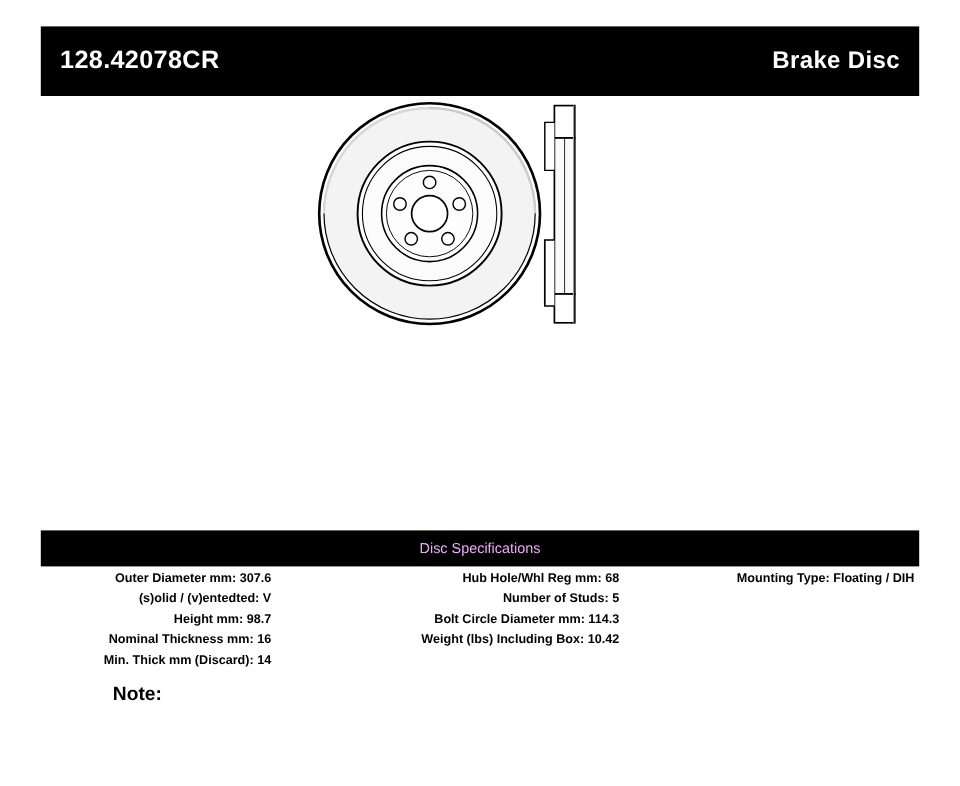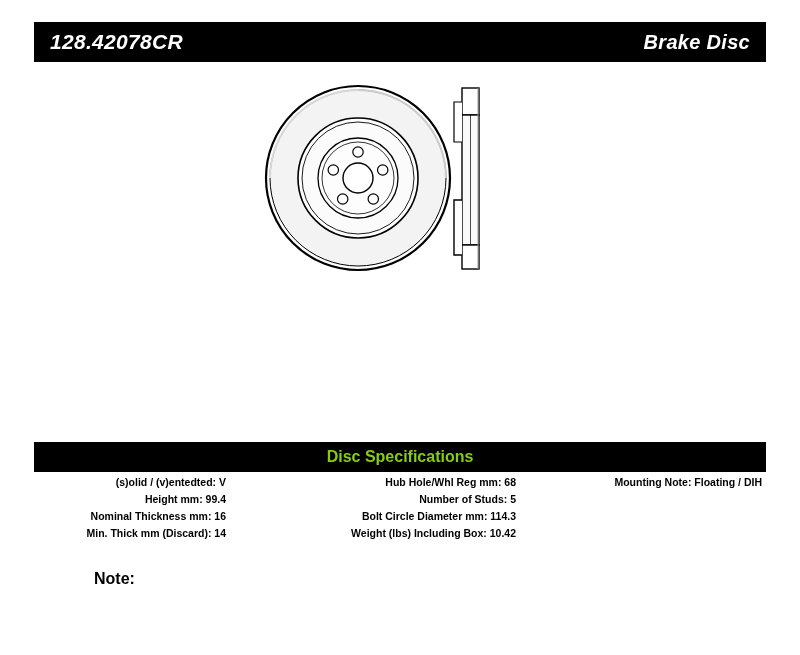--- a/index.html
+++ b/index.html
@@ -15,28 +15,27 @@
     position: relative;
     overflow: hidden;
   }
 
   
   .header-bar {
     position: absolute;
     left: 34px;
     top: 22px;
     width: 732px;
-    height: 40px;
+    height: 58px;
     background: #000000;
     display: flex;
     align-items: center;
     justify-content: space-between;
     box-sizing: border-box;
     padding: 4px 16px;
-    font-style: italic;
   }
   .part-number {
     color: #ffffff;
     font-size: 21px;
     font-weight: bold;
     letter-spacing: 0.3px;
     font-family: "Liberation Sans", sans-serif;
   }
   .product-type {
     color: #ffffff;
@@ -62,23 +61,23 @@
     left: 34px;
     top: 442px;
     width: 732px;
     height: 30px;
     background: #000000;
     display: flex;
     align-items: center;
     justify-content: center;
   }
   .spec-title {
-    color: #84cc16;
-    font-size: 16px;
-    font-weight: bold;
+    color: #f0abfc;
+    font-size: 12px;
+    font-weight: normal;
   }
 
   .spec-columns {
     position: absolute;
     left: 34px;
     top: 474px;
     width: 732px;
     display: flex;
     font-size: 10.5px;
     font-weight: bold;
@@ -170,31 +169,32 @@
     </g>
   </svg>
 </div>
 
 <div class="spec-title-bar">
   <span class="spec-title">Disc Specifications</span>
 </div>
 
 <div class="spec-columns">
   <div class="spec-col col-left">
+    <div class="spec-line">Outer Diameter mm: 307.6</div>
     <div class="spec-line">(s)olid / (v)entedted: V</div>
-    <div class="spec-line">Height mm: 99.4</div>
+    <div class="spec-line">Height mm: 98.7</div>
     <div class="spec-line">Nominal Thickness mm: 16</div>
     <div class="spec-line">Min. Thick mm (Discard): 14</div>
   </div>
   <div class="spec-col col-mid">
     <div class="spec-line">Hub Hole/Whl Reg mm: 68</div>
     <div class="spec-line">Number of Studs: 5</div>
     <div class="spec-line">Bolt Circle Diameter mm: 114.3</div>
     <div class="spec-line">Weight (lbs) Including Box: 10.42</div>
   </div>
   <div class="spec-col col-right">
-    <div class="spec-line">Mounting Note: Floating / DIH</div>
+    <div class="spec-line">Mounting Type: Floating / DIH</div>
   </div>
 </div>
 
 <div class="note-row">
   <span>Note:</span>
 </div>
 
 </body></html>

